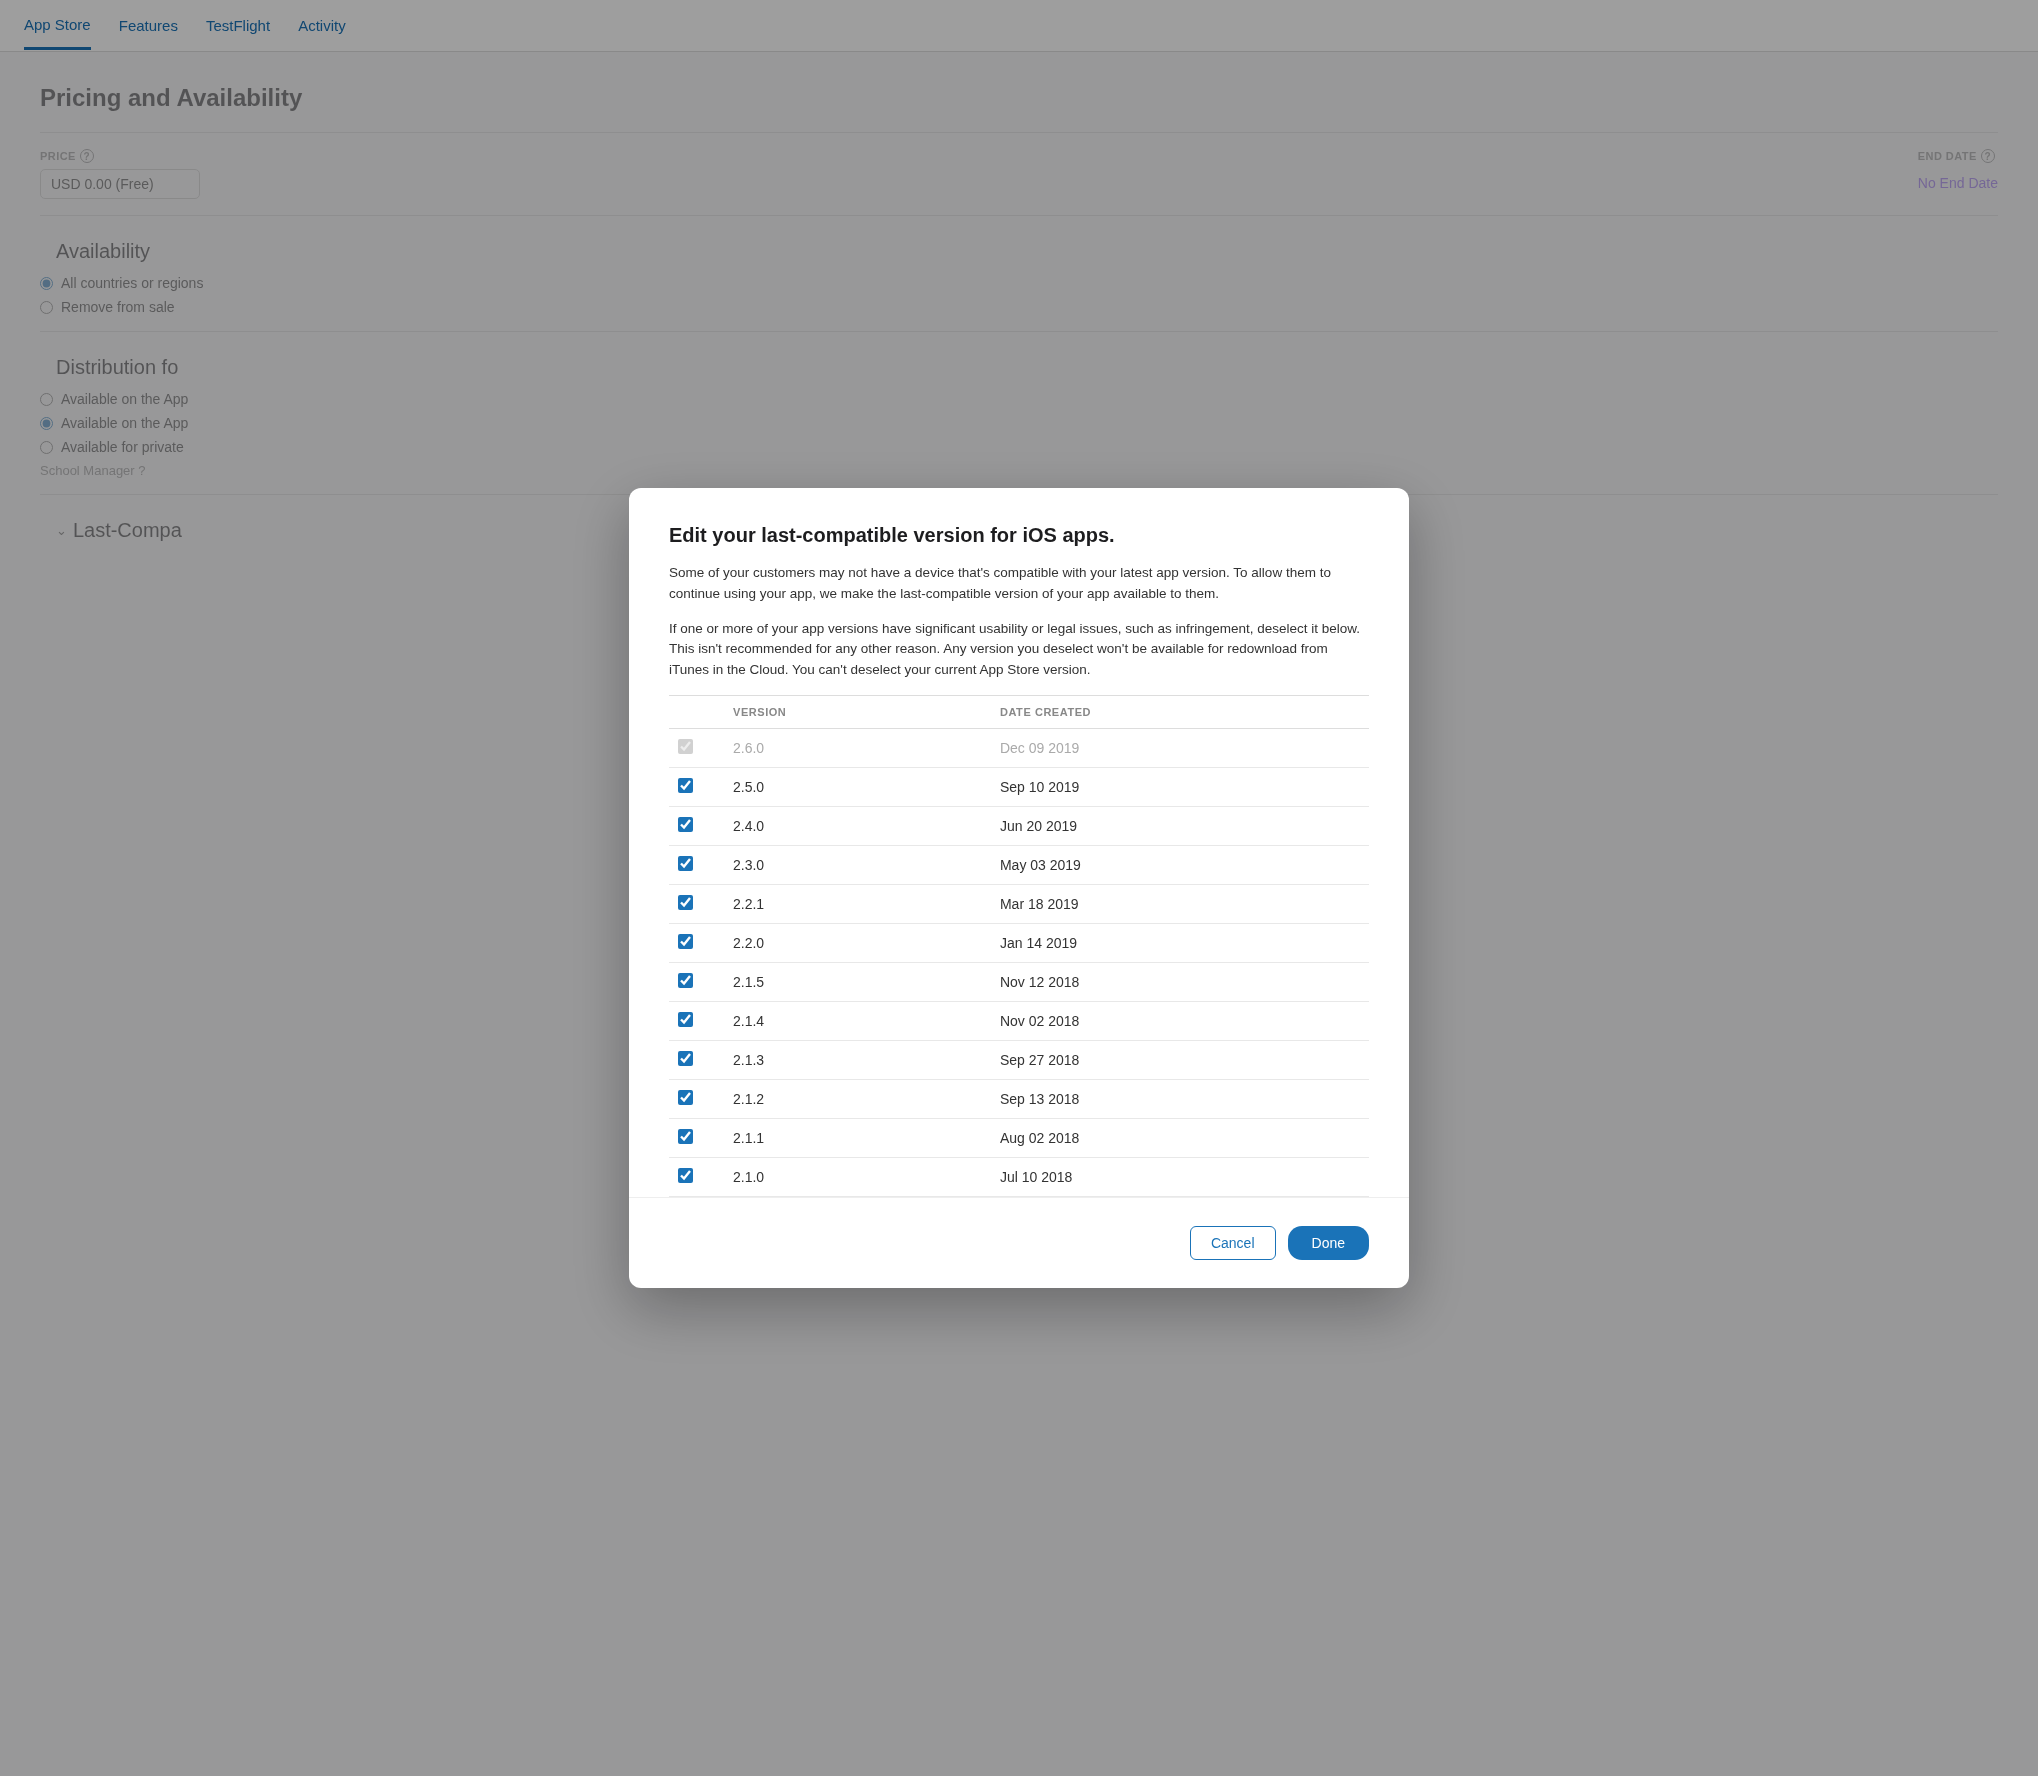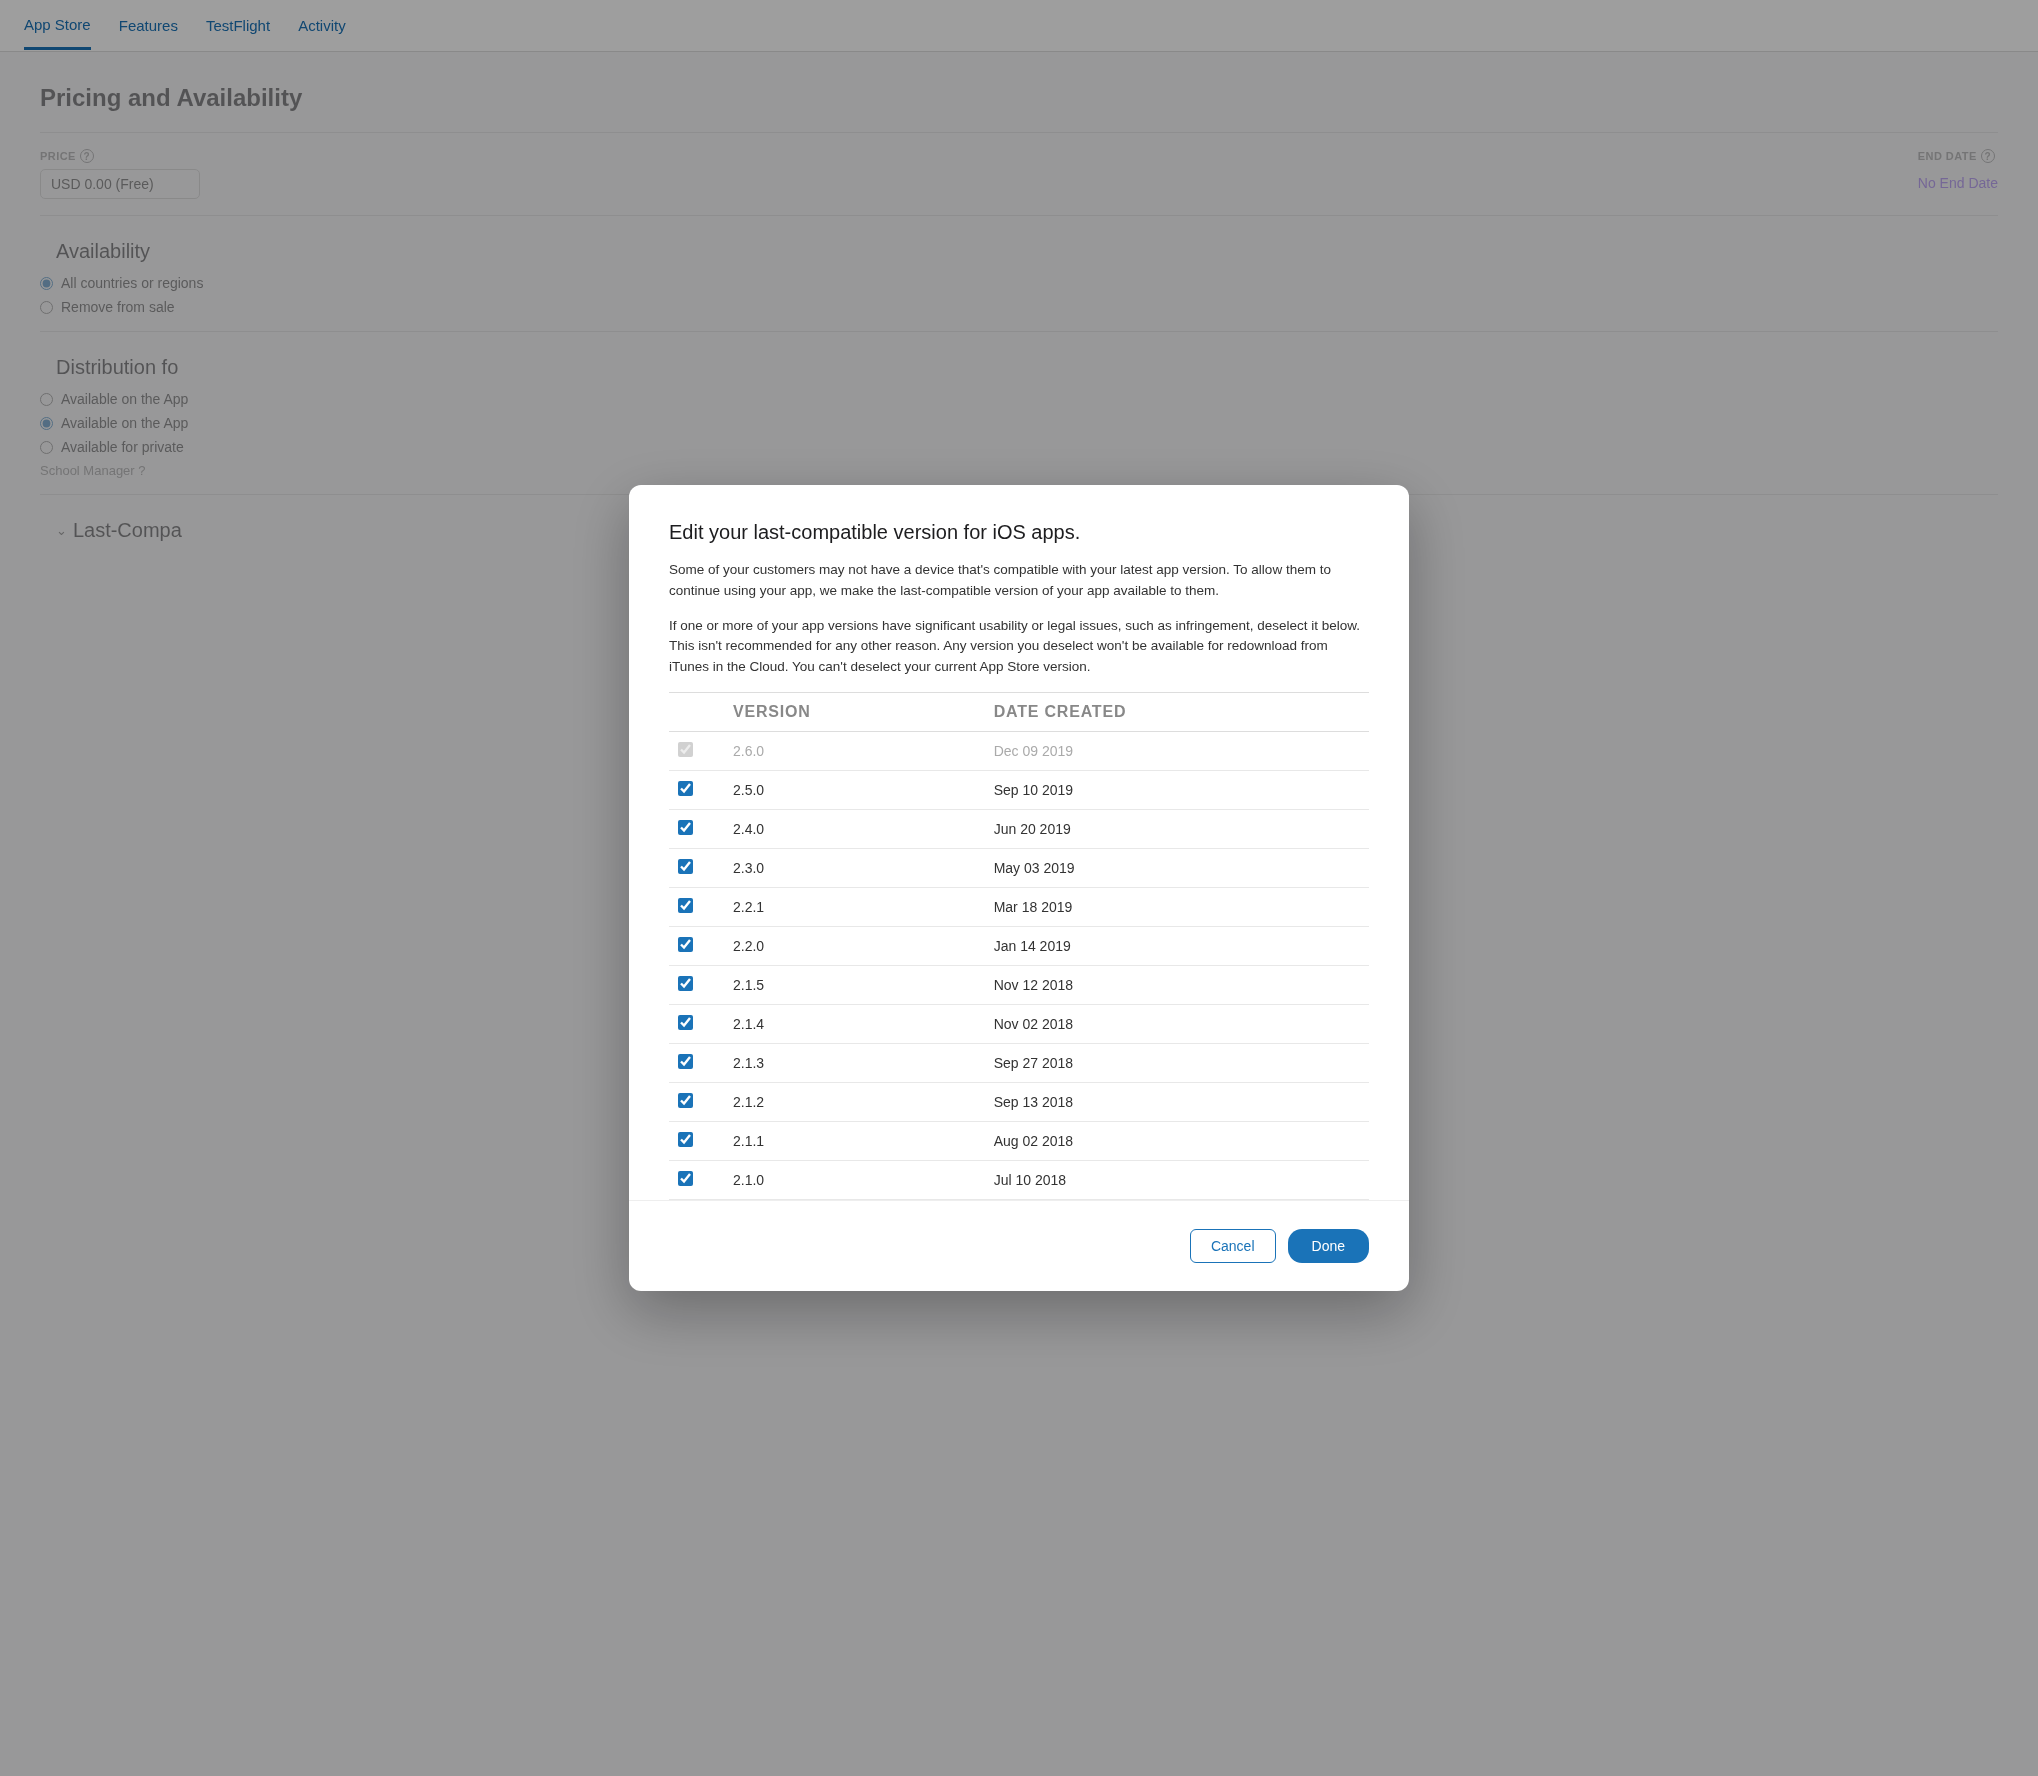--- a/index.html
+++ b/index.html
@@ -161,21 +161,21 @@
     }
 
     .modal-body {
       padding: 36px 40px 0;
       overflow-y: auto;
       flex: 1;
     }
 
     .modal-title {
       font-size: 20px;
-      font-weight: 400;
+      font-weight: 700;
       color: #1d1d1f;
       margin-bottom: 16px;
     }
 
     .modal-desc {
       font-size: 13.5px;
       color: #333;
       line-height: 1.55;
       margin-bottom: 14px;
     }
@@ -186,21 +186,21 @@
       margin-top: 12px;
     }
 
     .modal-table thead tr {
       border-top: 1px solid #ddd;
       border-bottom: 1px solid #ddd;
     }
 
     .modal-table th {
       text-align: left;
-      font-size: 16px;
+      font-size: 11px;
       font-weight: 600;
       color: #888;
       text-transform: uppercase;
       letter-spacing: 0.05em;
       padding: 10px 16px;
     }
 
     .modal-table th.col-check {
       width: 48px;
       padding-left: 0;

